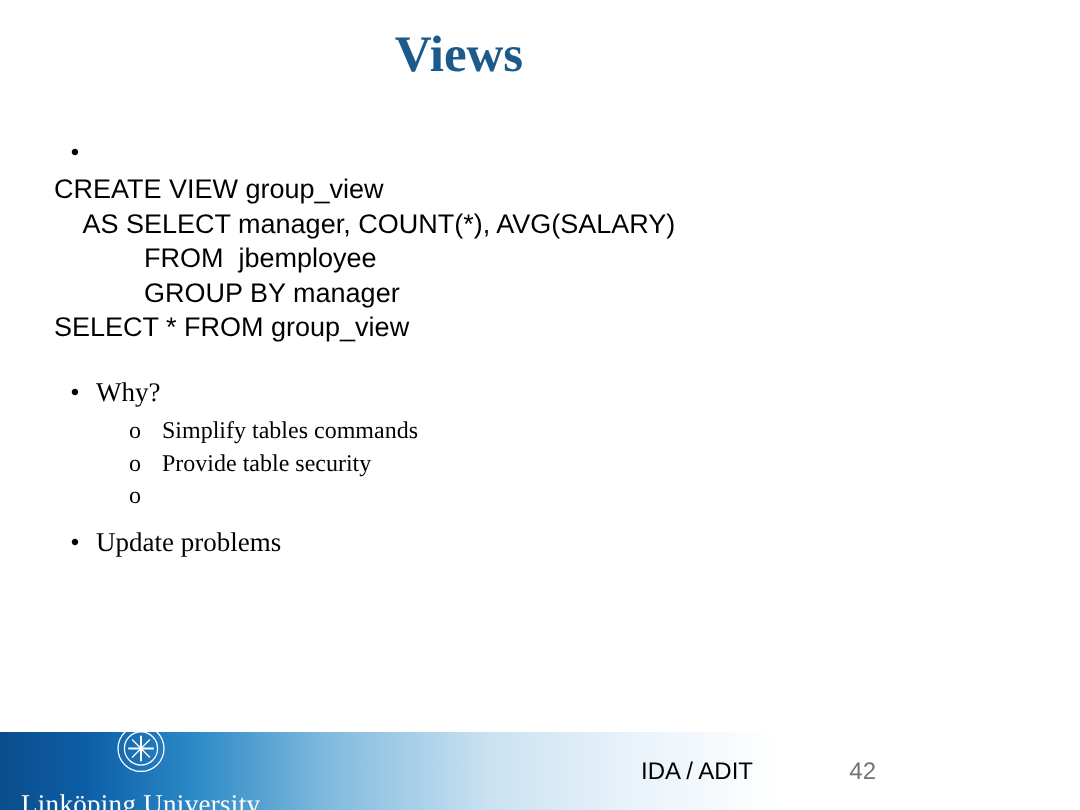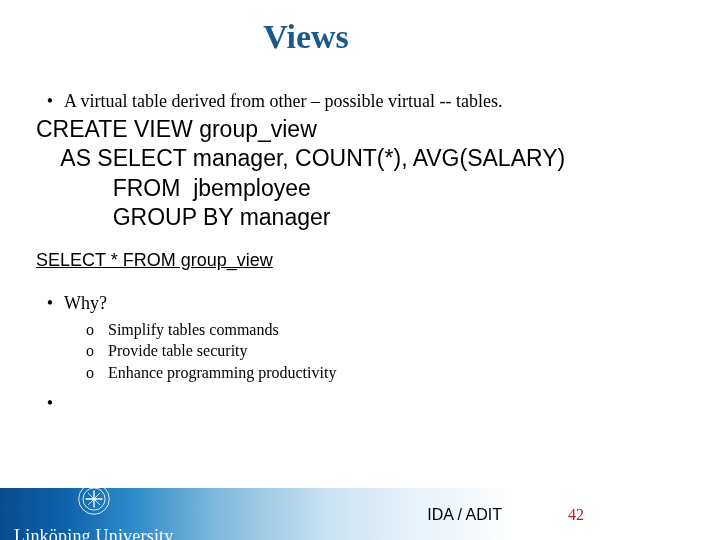--- a/index.html
+++ b/index.html
@@ -31,30 +31,28 @@
     display: flex;
     font-family: Georgia, serif;
     margin-bottom: 2px;
   }
   .bullet1 .dot {
     width: 28px;
     text-align: center;
   }
   .code {
     font-family: Arial, Helvetica, sans-serif;
-    font-size: 23px;
+    font-size: 18px;
     line-height: 1.28;
     white-space: pre;
-    margin-bottom: 16px;
   }
   .query {
     font-family: Arial, Helvetica, sans-serif;
     font-size: 18px;
     margin-bottom: 20px;
-    text-decoration: underline;
   }
   .bullet2 {
     display: flex;
     font-family: Georgia, serif;
     font-size: 18px;
     margin-top: 2px;
   }
   .bullet2 .dot { width: 28px; text-align: center; }
   .sub {
     padding-left: 50px;
@@ -99,36 +97,35 @@
     right: 110px;
     bottom: 16px;
     font-family: Arial, Helvetica, sans-serif;
     font-size: 16px;
     color: #000;
   }
   .pageno {
     position: absolute;
     right: 28px;
     bottom: 16px;
-    font-family: Liberation Serif, serif;
+    font-family: Liberation Sans, sans-serif;
     font-size: 16px;
-    color: #b91c1c;
+    color: #737373;
   }
 </style>
 </head>
 <body>
 
 <div class="slide">
   <h1 class="title">Views</h1>
 
   <div class="body">
 
     <div class="bullet1">
       <span class="dot">•</span>
-      <span>A virtual table derived from other – possible virtual -- tables.</span>
     </div>
 
     <div class="code">CREATE VIEW group_view
     AS SELECT manager, COUNT(*), AVG(SALARY)
             FROM  jbemployee
             GROUP BY manager</div>
 
     <div class="query">SELECT * FROM group_view</div>
 
     <div class="bullet2">
@@ -140,26 +137,26 @@
       <div class="row">
         <span class="o">o</span>
         <span>Simplify tables commands</span>
       </div>
       <div class="row">
         <span class="o">o</span>
         <span>Provide table security</span>
       </div>
       <div class="row">
         <span class="o">o</span>
-        <span>Enhance programming productivity</span>
       </div>
     </div>
 
     <div class="bullet2">
       <span class="dot">•</span>
+      <span>Update problems</span>
     </div>
   </div>
 
   <div class="footer">
     <div class="logo">
       <span class="seal">
         <svg viewBox="0 0 40 40">
           <circle cx="20" cy="20" r="18" fill="none" stroke="#fff" stroke-width="1"></circle>
           <circle cx="20" cy="20" r="13" fill="none" stroke="#fff" stroke-width="1"></circle>
           <g stroke="#fff" stroke-width="1.6" fill="none">

